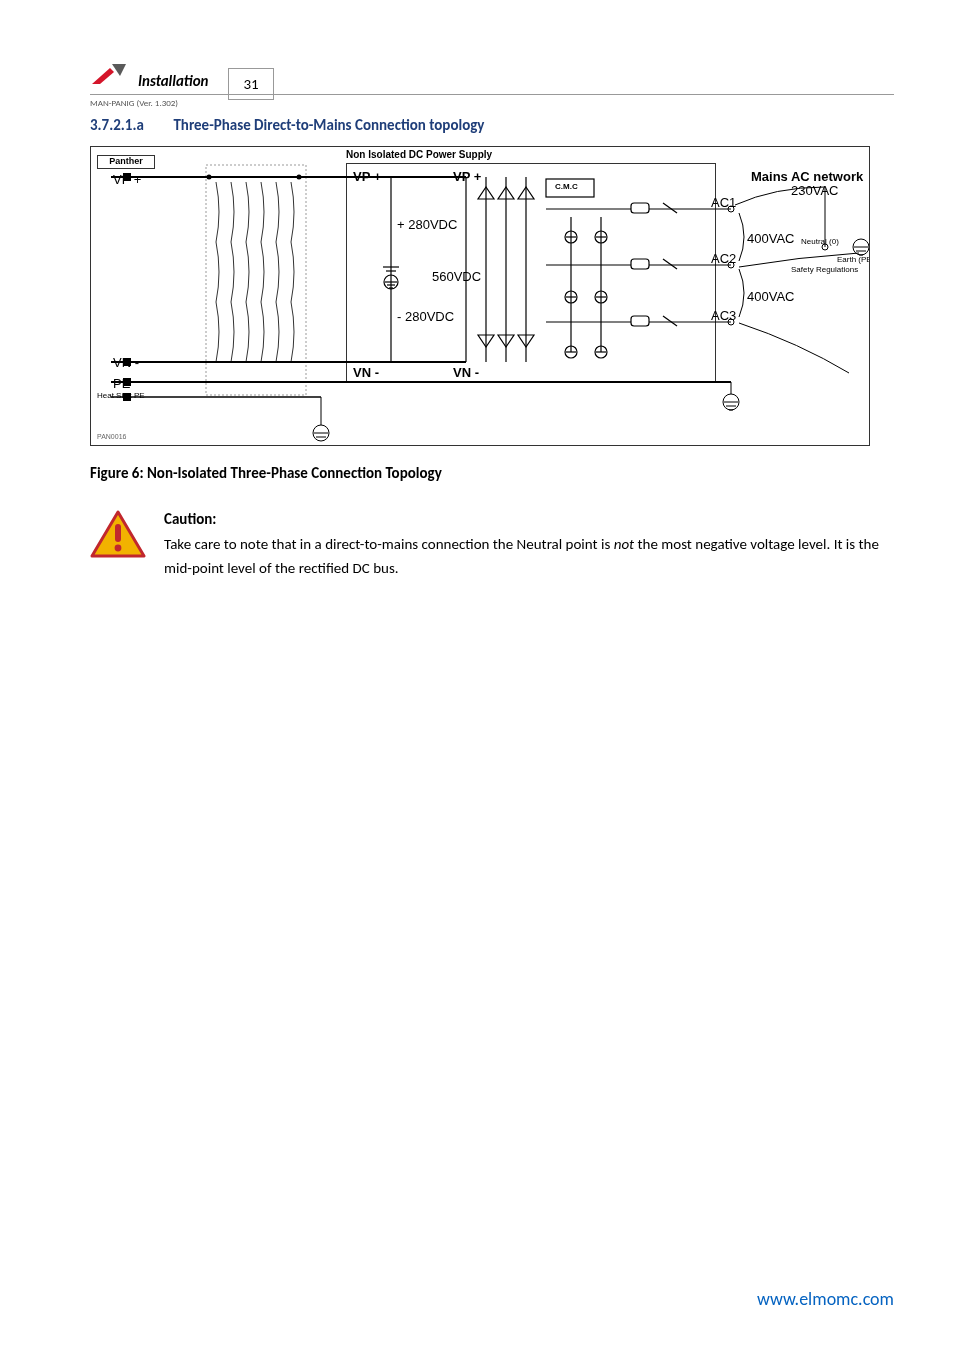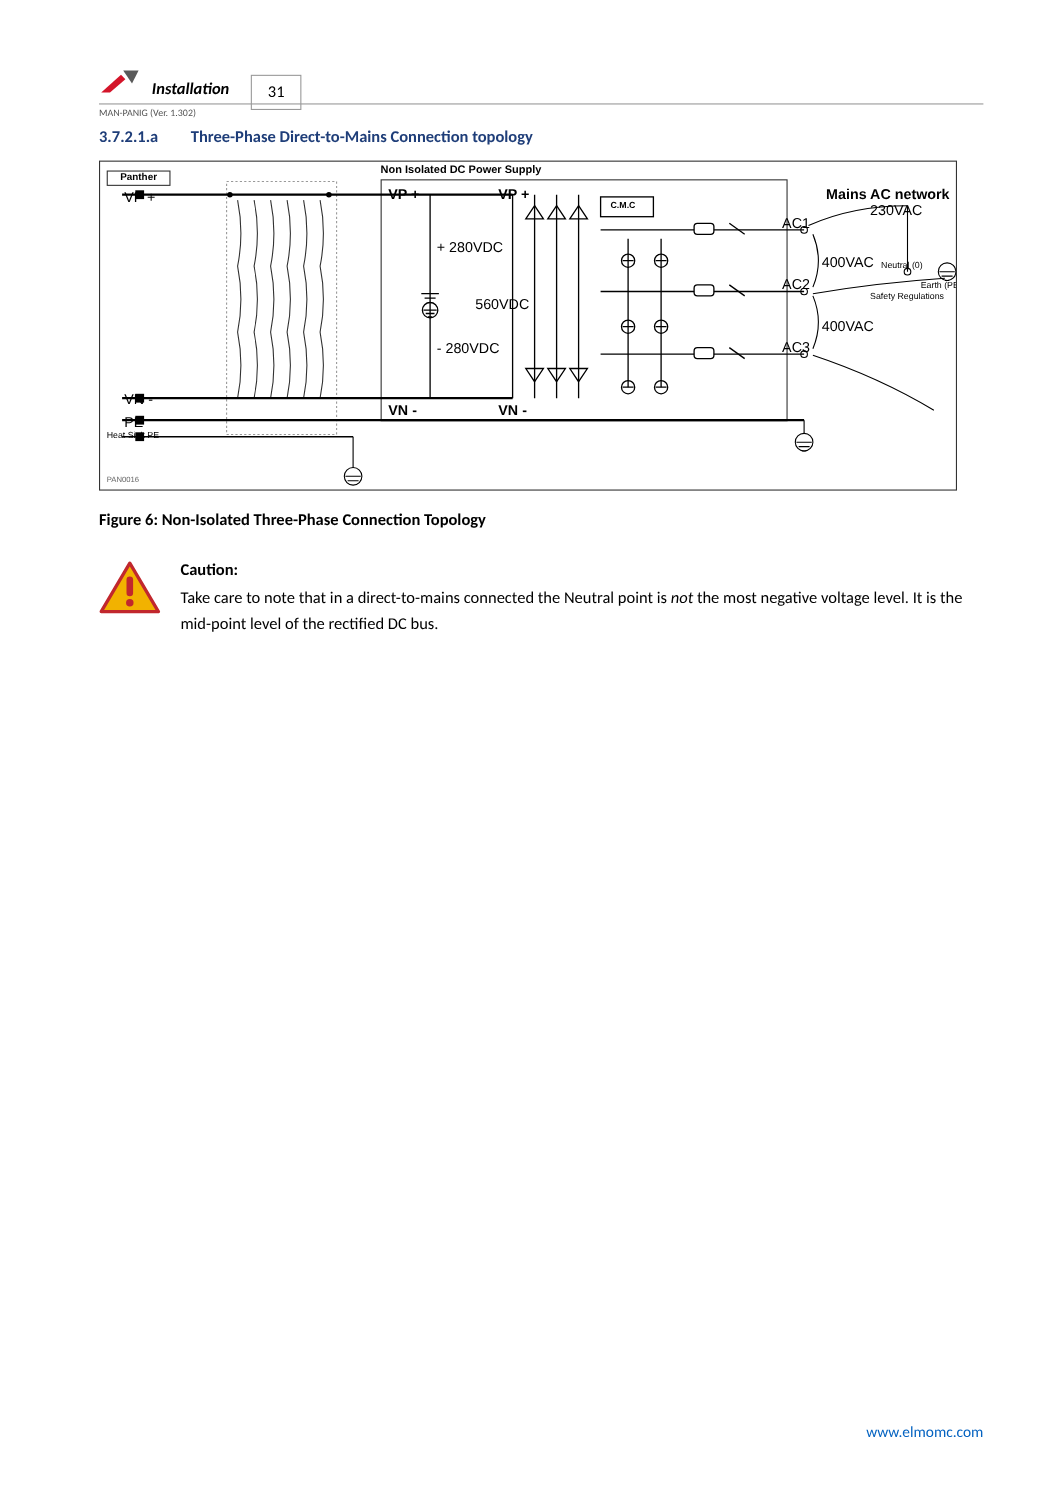--- a/index.html
+++ b/index.html
@@ -112,21 +112,21 @@
   }
   .caution-text p {
     line-height: 1.6;
     margin-bottom: 10px;
     font-size: 15px;
   }
   .footer {
     position: absolute;
     bottom: 40px;
     right: 60px;
-    font-size: 14px;
+    font-size: 18px;
   }
   .footer a { color: #0563c1; text-decoration: none; }
   em { font-style: italic; }
   svg.dia { position:absolute; top:0; left:0; }
 </style>
 </head>
 <body>
 
 <div class="header">
   <div class="logo">
@@ -306,20 +306,20 @@
   <div class="caution-icon">
     <svg viewBox="0 0 56 50" width="56" height="50">
       <path d="M28 2 L54 46 L2 46 Z" fill="#f2b200" stroke="#c1272d" stroke-width="3" stroke-linejoin="round"></path>
       <rect x="25" y="14" width="6" height="18" rx="3" fill="#c1272d"></rect>
       <circle cx="28" cy="38" r="3.4" fill="#c1272d"></circle>
     </svg>
   </div>
   <div class="caution-text">
     <div class="caution-head">Caution:</div>
     <p>
-      <span>Take care to note that in a direct-to-mains connected the Neutral point is </span><em>not</em><span> the most negative voltage level. It is the mid-point level of the rectified DC bus.</span>
+      <span>Take care to note that in a direct-to-mains connection the Neutral point is </span><em>not</em><span> the most negative voltage level. It is the mid-point level of the rectified DC bus.</span>
     </p>
   </div>
 </div>
 
 <div class="footer">
   <a href="#">www.elmomc.com</a>
 </div>
 
 </body></html>

